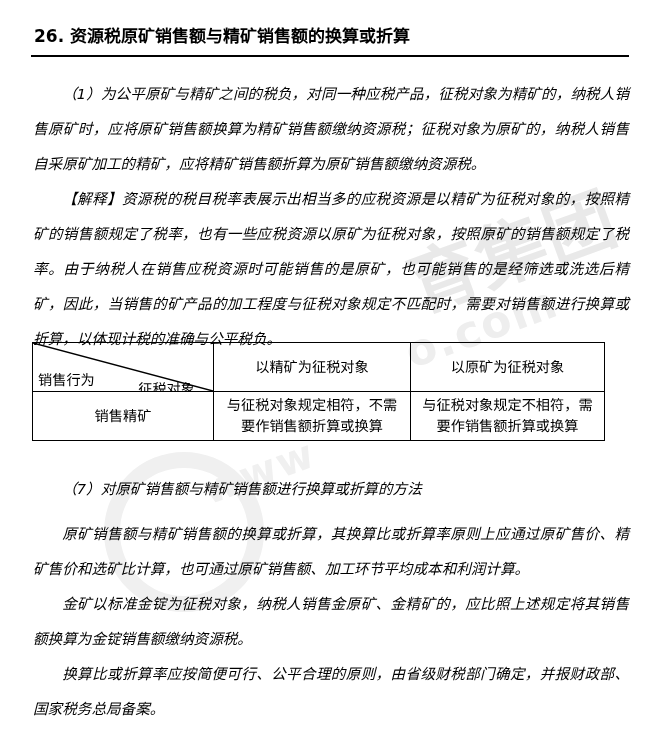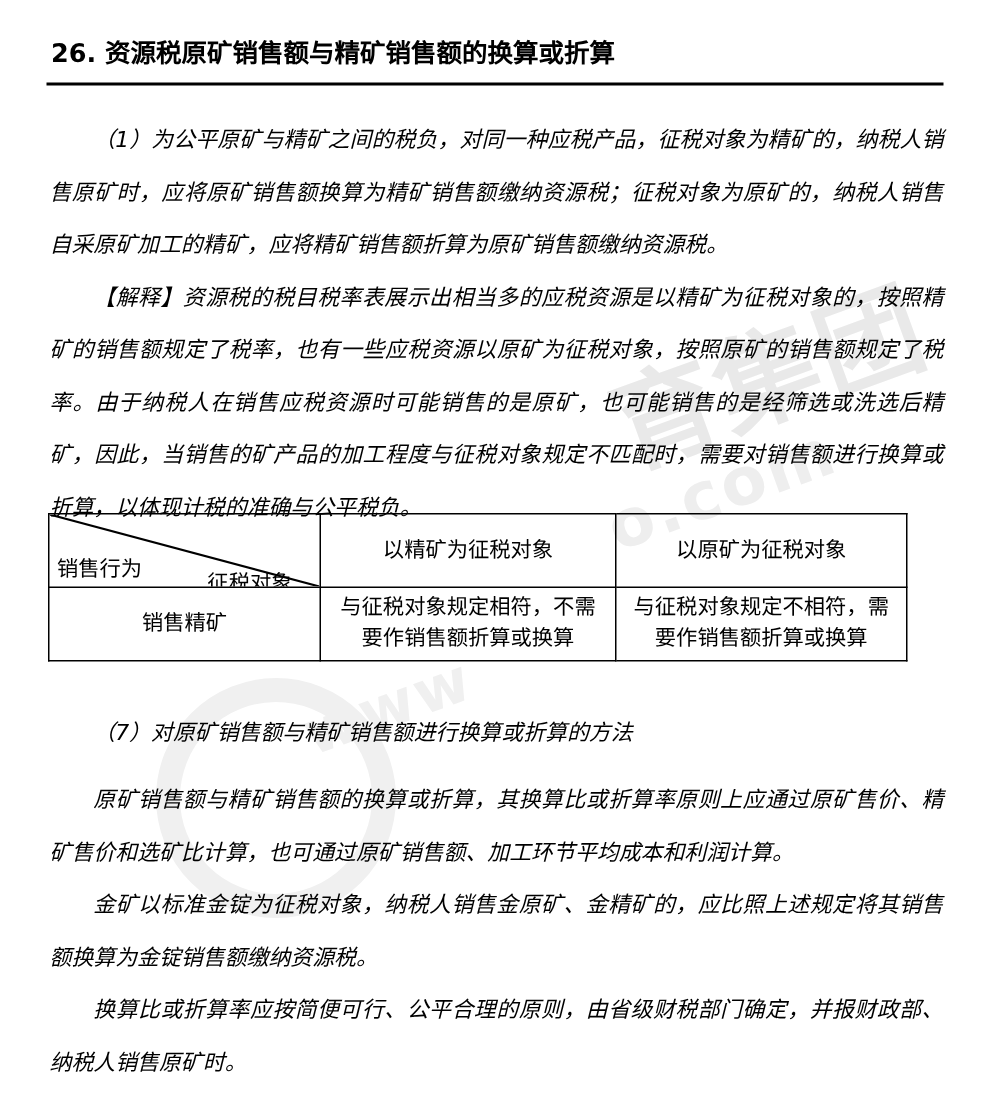--- a/index.html
+++ b/index.html
@@ -224,16 +224,16 @@
 
   <div class="body-block" id="para-4">
     <p>原矿销售额与精矿销售额的换算或折算，其换算比或折算率原则上应通过原矿售价、精矿售价和选矿比计算，也可通过原矿销售额、加工环节平均成本和利润计算。</p>
   </div>
 
   <div class="body-block" id="para-5">
     <p>金矿以标准金锭为征税对象，纳税人销售金原矿、金精矿的，应比照上述规定将其销售额换算为金锭销售额缴纳资源税。</p>
   </div>
 
   <div class="body-block" id="para-6">
-    <p>换算比或折算率应按简便可行、公平合理的原则，由省级财税部门确定，并报财政部、纳税人销售原矿时。</p>
+    <p>换算比或折算率应按简便可行、公平合理的原则，由省级财税部门确定，并报财政部、国家税务总局备案。</p>
   </div>
 
 </div>
 
 </body></html>

